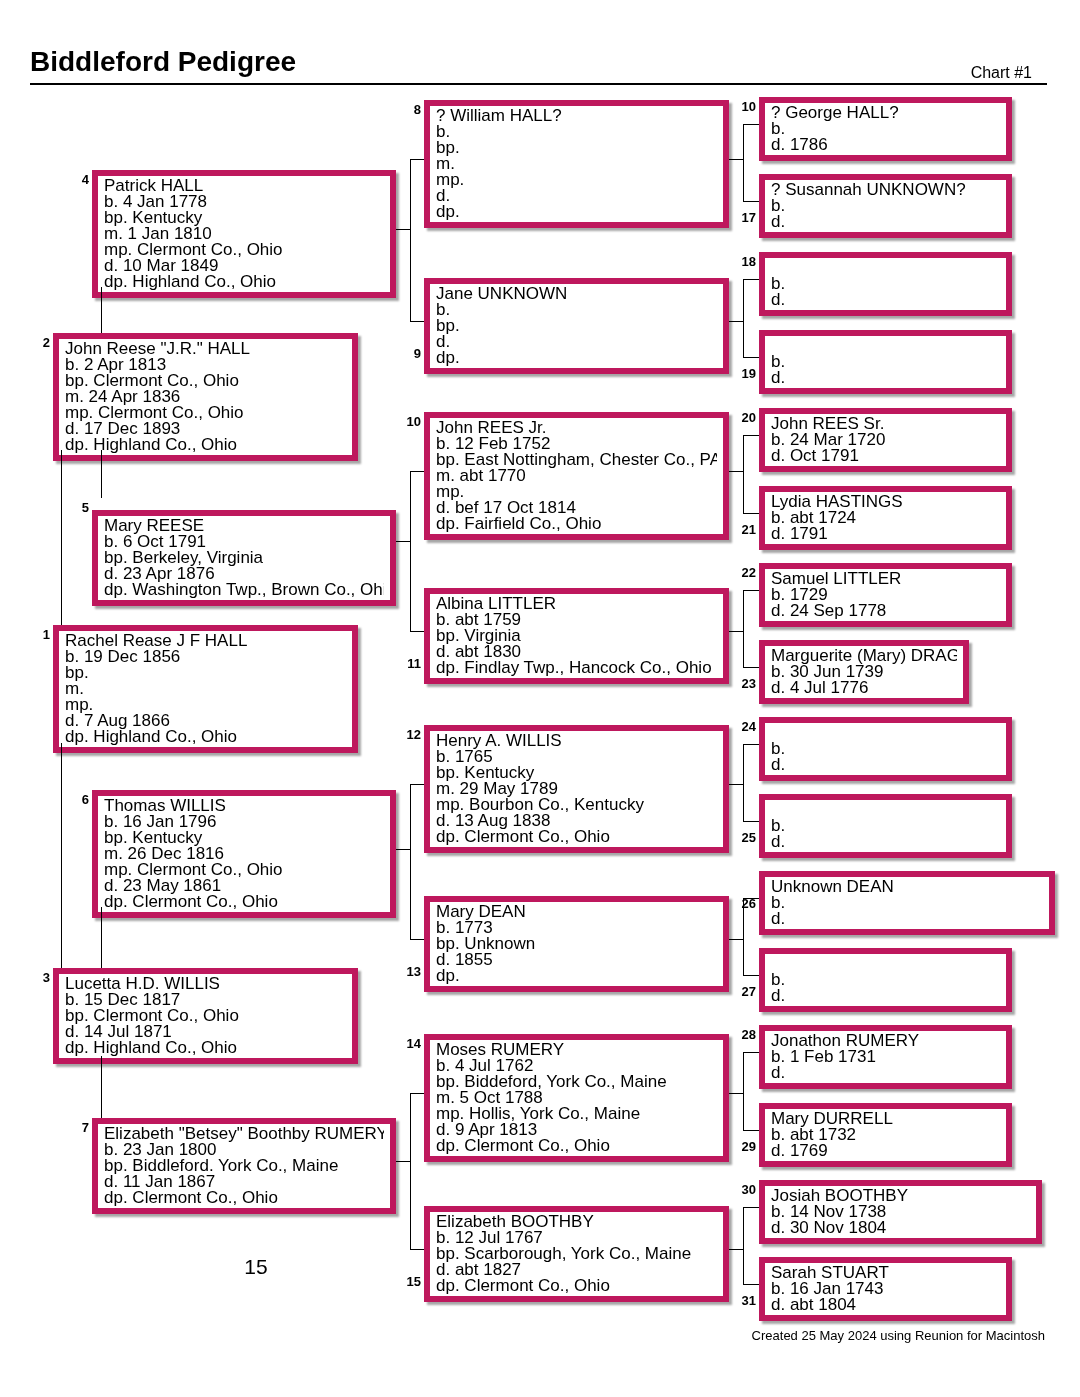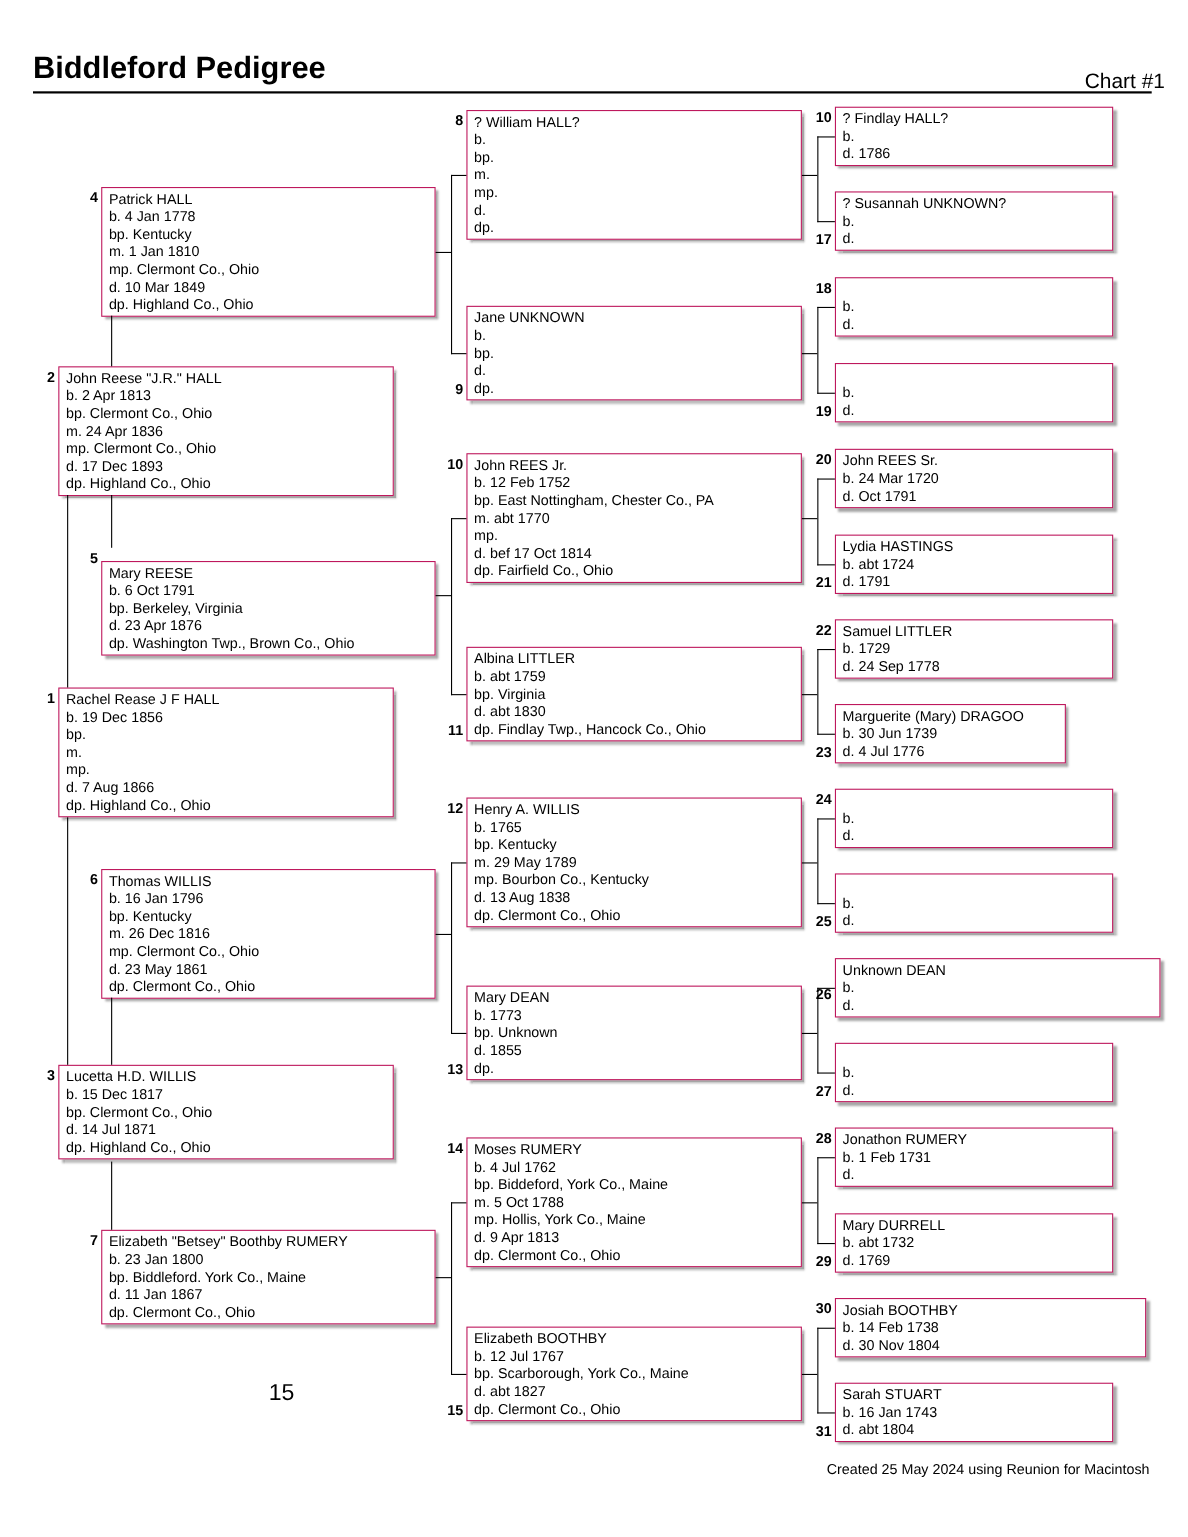--- a/index.html
+++ b/index.html
@@ -1,25 +1,25 @@
 <!DOCTYPE html>
 <html><head>
 <meta charset="utf-8">
 <style>
   html,body { margin:0; padding:0; }
   body {
     width:1080px; height:1397px; position:relative; background:#ffffff;
     font-family:"Liberation Sans", sans-serif; color:#000; overflow:hidden;
   }
   .title { position:absolute; left:30px; top:46px; font-size:28px; font-weight:bold; }
-  .chartno { position:absolute; right:21px; top:64px; font-size:19px; }
+  .chartno { position:absolute; right:48px; top:64px; font-size:16px; }
   .rule { position:absolute; left:30px; top:83px; width:1017px; height:2px; background:#000; }
   .box {
-    position:absolute; background:#fff; border:1px solid #be185d; box-sizing:border-box;
-    padding:2px 6px; font-size:13px; line-height:16px;
+    position:absolute; background:#fff; border:6px solid #be185d; box-sizing:border-box;
+    padding:2px 6px; font-size:17px; line-height:16px;
     box-shadow:3px 3px 2px rgba(0,0,0,0.35);
   }
   .ln { min-height:16px; white-space:nowrap; overflow:hidden; }
   .num { position:absolute; width:24px; text-align:right; font-weight:bold; font-size:13px; line-height:16px; }
   .cl { position:absolute; background:#000; }
   .pageno { position:absolute; left:232px; top:1255px; width:48px; text-align:center; font-size:21px; }
   .footer { position:absolute; right:35px; top:1328px; font-size:13px; }
 </style>
 </head>
 <body>
@@ -177,21 +177,21 @@
 </div>
 <div class="box" style="left:424px;top:1206px;width:305px">
   <div class="ln">Elizabeth BOOTHBY</div>
   <div class="ln">b. 12 Jul 1767</div>
   <div class="ln">bp. Scarborough, York Co., Maine</div>
   <div class="ln">d. abt 1827</div>
   <div class="ln">dp. Clermont Co., Ohio</div>
 </div>
 
 <div class="box" style="left:759px;top:97px;width:253px">
-  <div class="ln">? Findlay HALL?</div>
+  <div class="ln">? George HALL?</div>
   <div class="ln">b.</div>
   <div class="ln">d. 1786</div>
 </div>
 <div class="box" style="left:759px;top:174px;width:253px">
   <div class="ln">? Susannah UNKNOWN?</div>
   <div class="ln">b.</div>
   <div class="ln">d.</div>
 </div>
 <div class="box" style="left:759px;top:252px;width:253px">
   <div class="ln"></div>
@@ -248,21 +248,21 @@
   <div class="ln">b. 1 Feb 1731</div>
   <div class="ln">d.</div>
 </div>
 <div class="box" style="left:759px;top:1103px;width:253px">
   <div class="ln">Mary DURRELL</div>
   <div class="ln">b. abt 1732</div>
   <div class="ln">d. 1769</div>
 </div>
 <div class="box" style="left:759px;top:1180px;width:283px">
   <div class="ln">Josiah BOOTHBY</div>
-  <div class="ln">b. 14 Feb 1738</div>
+  <div class="ln">b. 14 Nov 1738</div>
   <div class="ln">d. 30 Nov 1804</div>
 </div>
 <div class="box" style="left:759px;top:1257px;width:253px">
   <div class="ln">Sarah STUART</div>
   <div class="ln">b. 16 Jan 1743</div>
   <div class="ln">d. abt 1804</div>
 </div>
 
 <div class="cl" style="left:101px;top:287px;width:1px;height:46px"></div>
 <div class="cl" style="left:101px;top:450px;width:1px;height:48px"></div>

